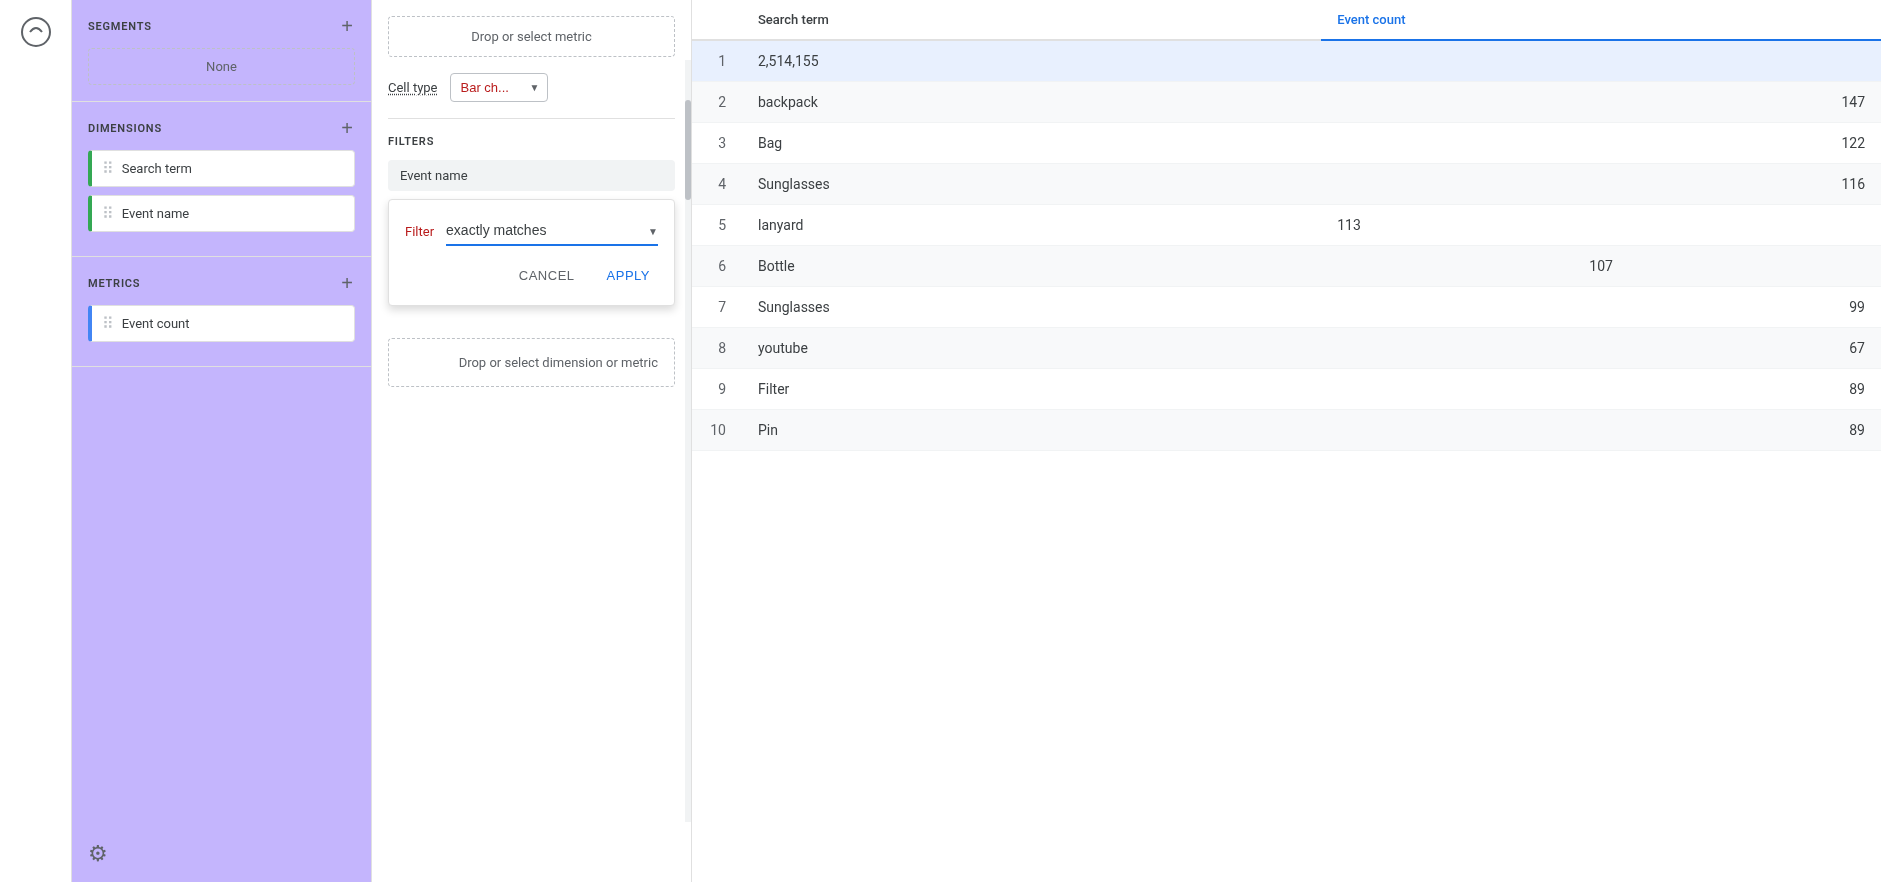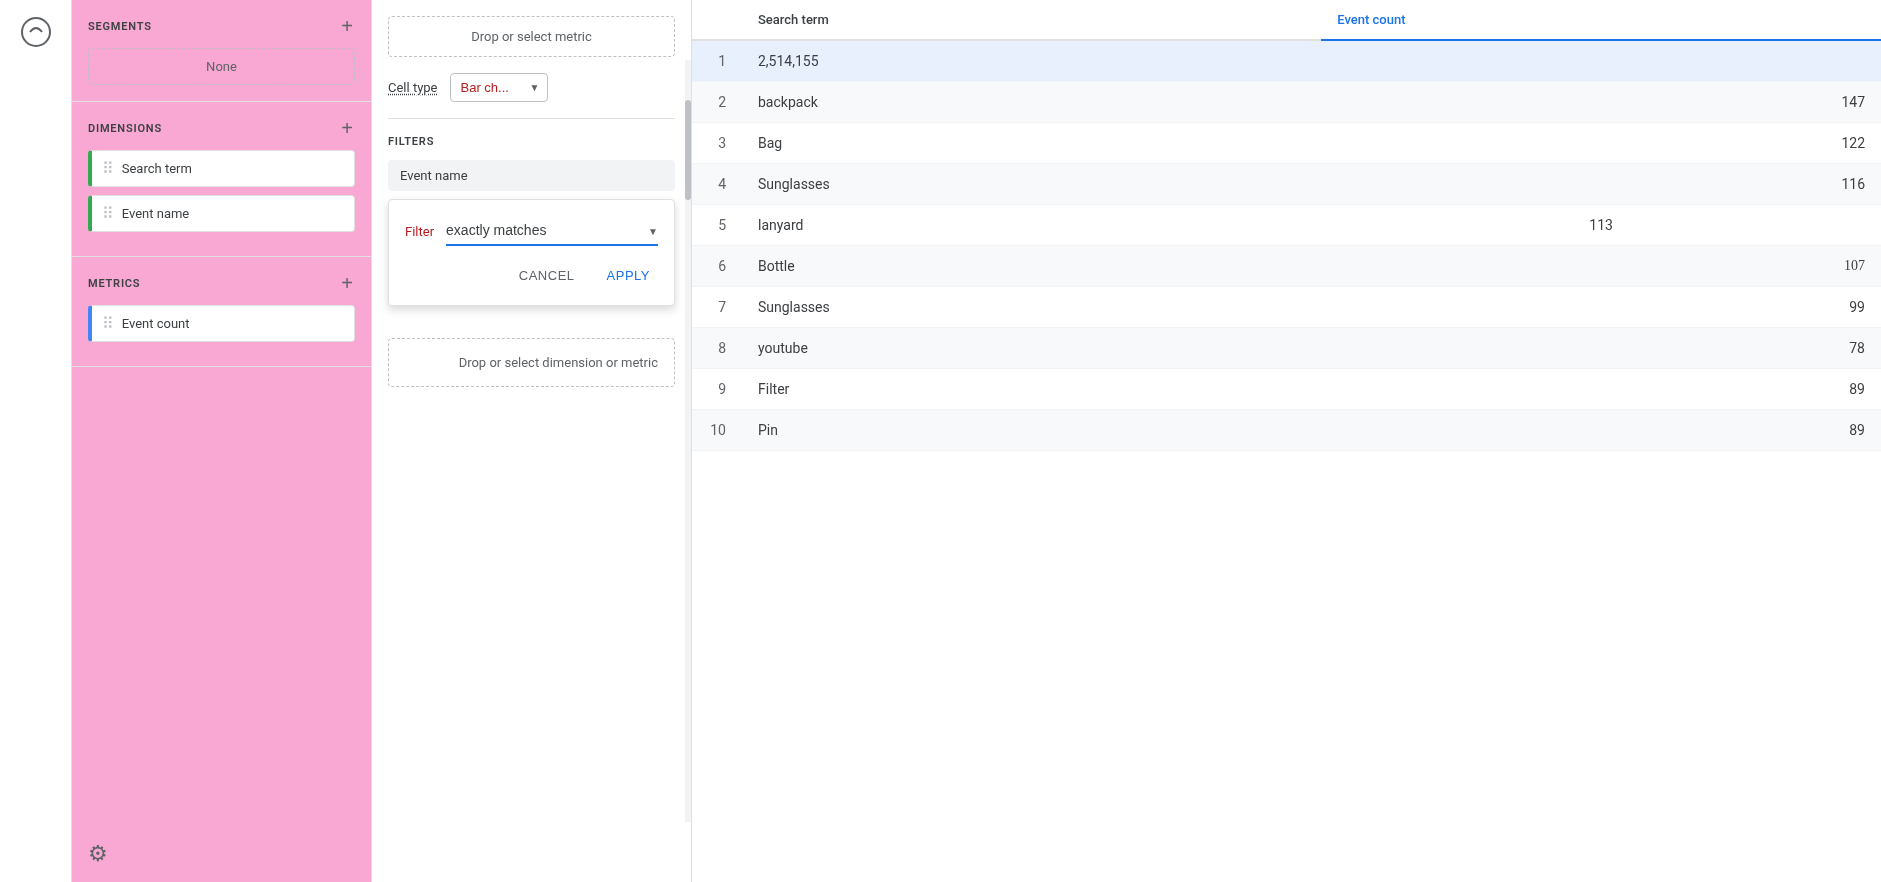--- a/index.html
+++ b/index.html
@@ -29,21 +29,21 @@
       height: 40px;
       display: flex;
       align-items: center;
       justify-content: center;
       color: #5f6368;
     }
 
     
     .sidebar {
       width: 300px;
-      background: #f9a8d4;
+      background: #c4b5fd;
       border-right: 1px solid #e0e0e0;
       flex-shrink: 0;
       display: flex;
       flex-direction: column;
       padding: 0;
       overflow-y: auto;
     }
     .sidebar-section {
       border-bottom: 1px solid #e0e0e0;
       padding: 16px;
@@ -501,36 +501,36 @@
           <td style="text-align: right;">122</td>
         </tr>
         <tr>
           <td>4</td>
           <td>Sunglasses</td>
           <td style="text-align: right;">116</td>
         </tr>
         <tr>
           <td>5</td>
           <td>lanyard</td>
-          <td style="text-align: center;">113</td>
+          <td style="text-align: left;">113</td>
         </tr>
         <tr>
           <td>6</td>
           <td>Bottle</td>
-          <td style="text-align: right; font-family: Liberation Serif, serif;">107</td>
+          <td style="text-align: center;">107</td>
         </tr>
         <tr>
           <td>7</td>
           <td>Sunglasses</td>
           <td style="text-align: right;">99</td>
         </tr>
         <tr>
           <td>8</td>
           <td>youtube</td>
-          <td style="text-align: right;">78</td>
+          <td style="text-align: right;">67</td>
         </tr>
         <tr>
           <td>9</td>
           <td>Filter</td>
           <td style="text-align: right;">89</td>
         </tr>
         <tr>
           <td>10</td>
           <td>Pin</td>
           <td style="text-align: right;">89</td>

